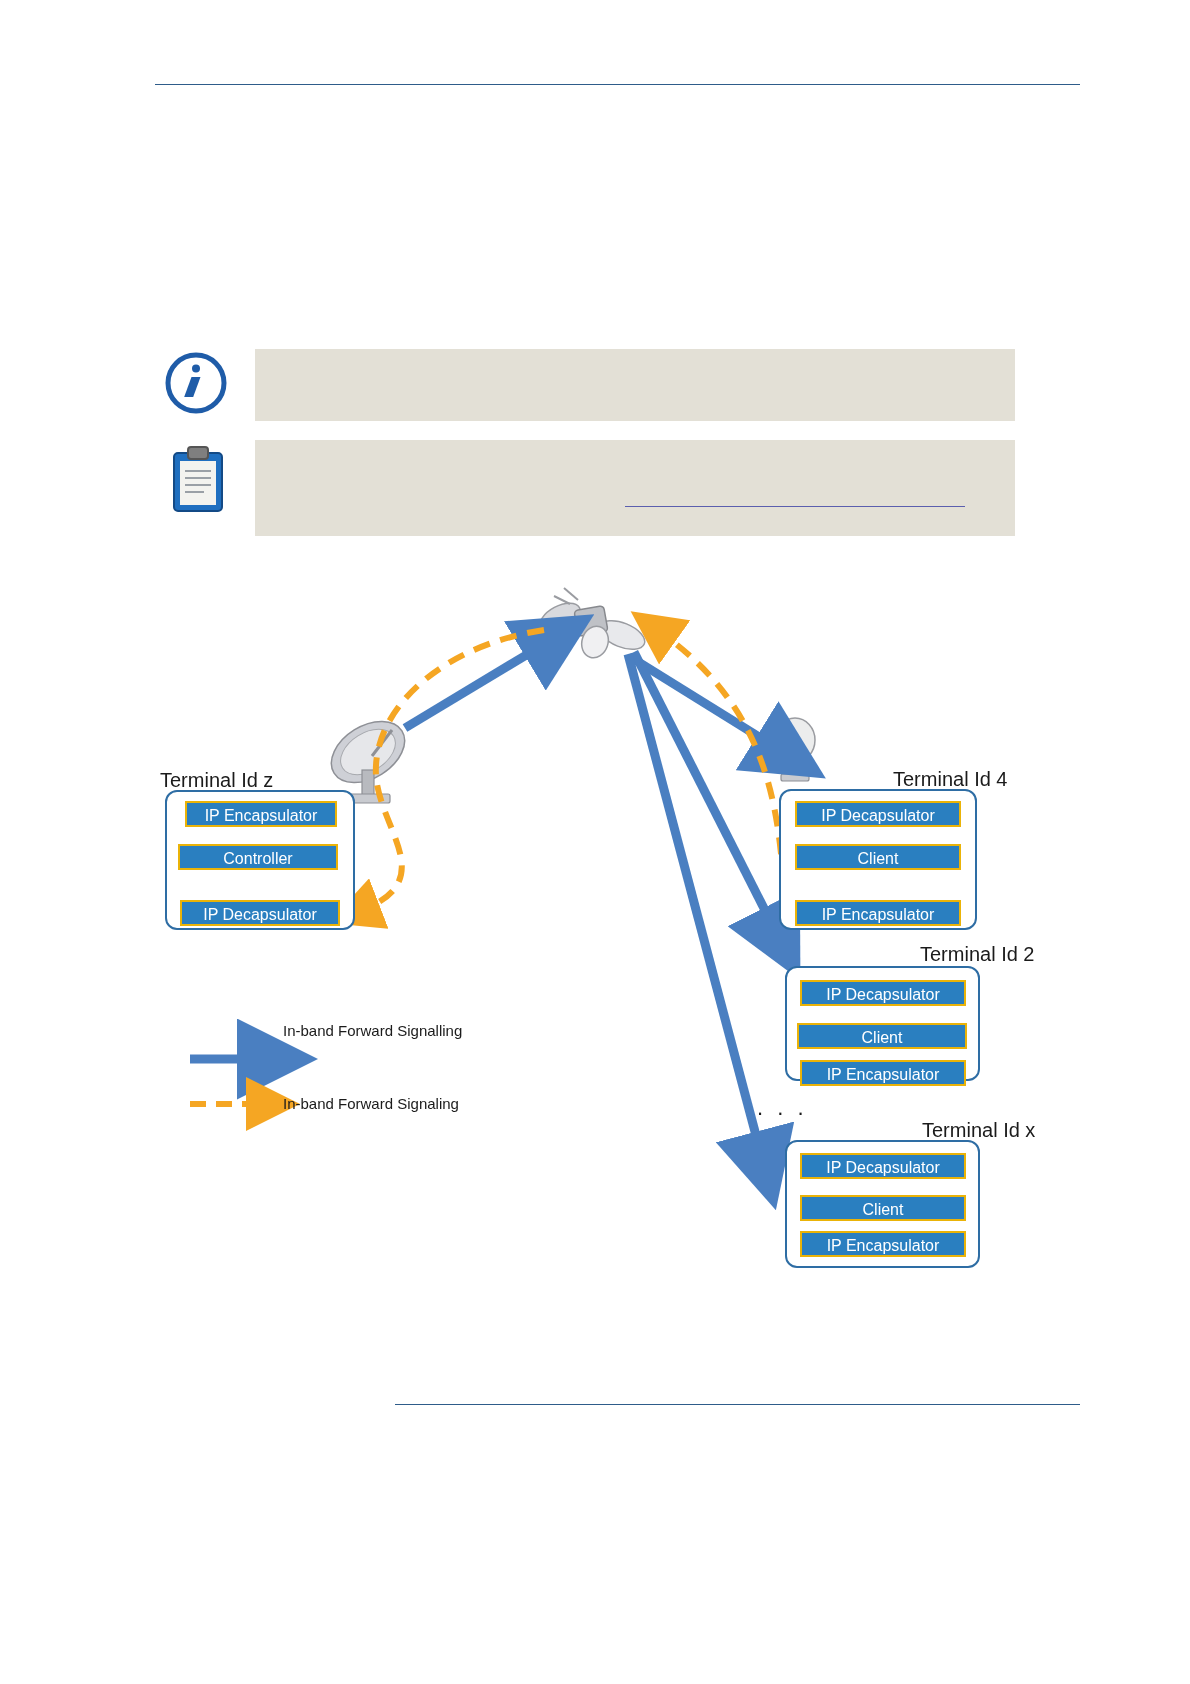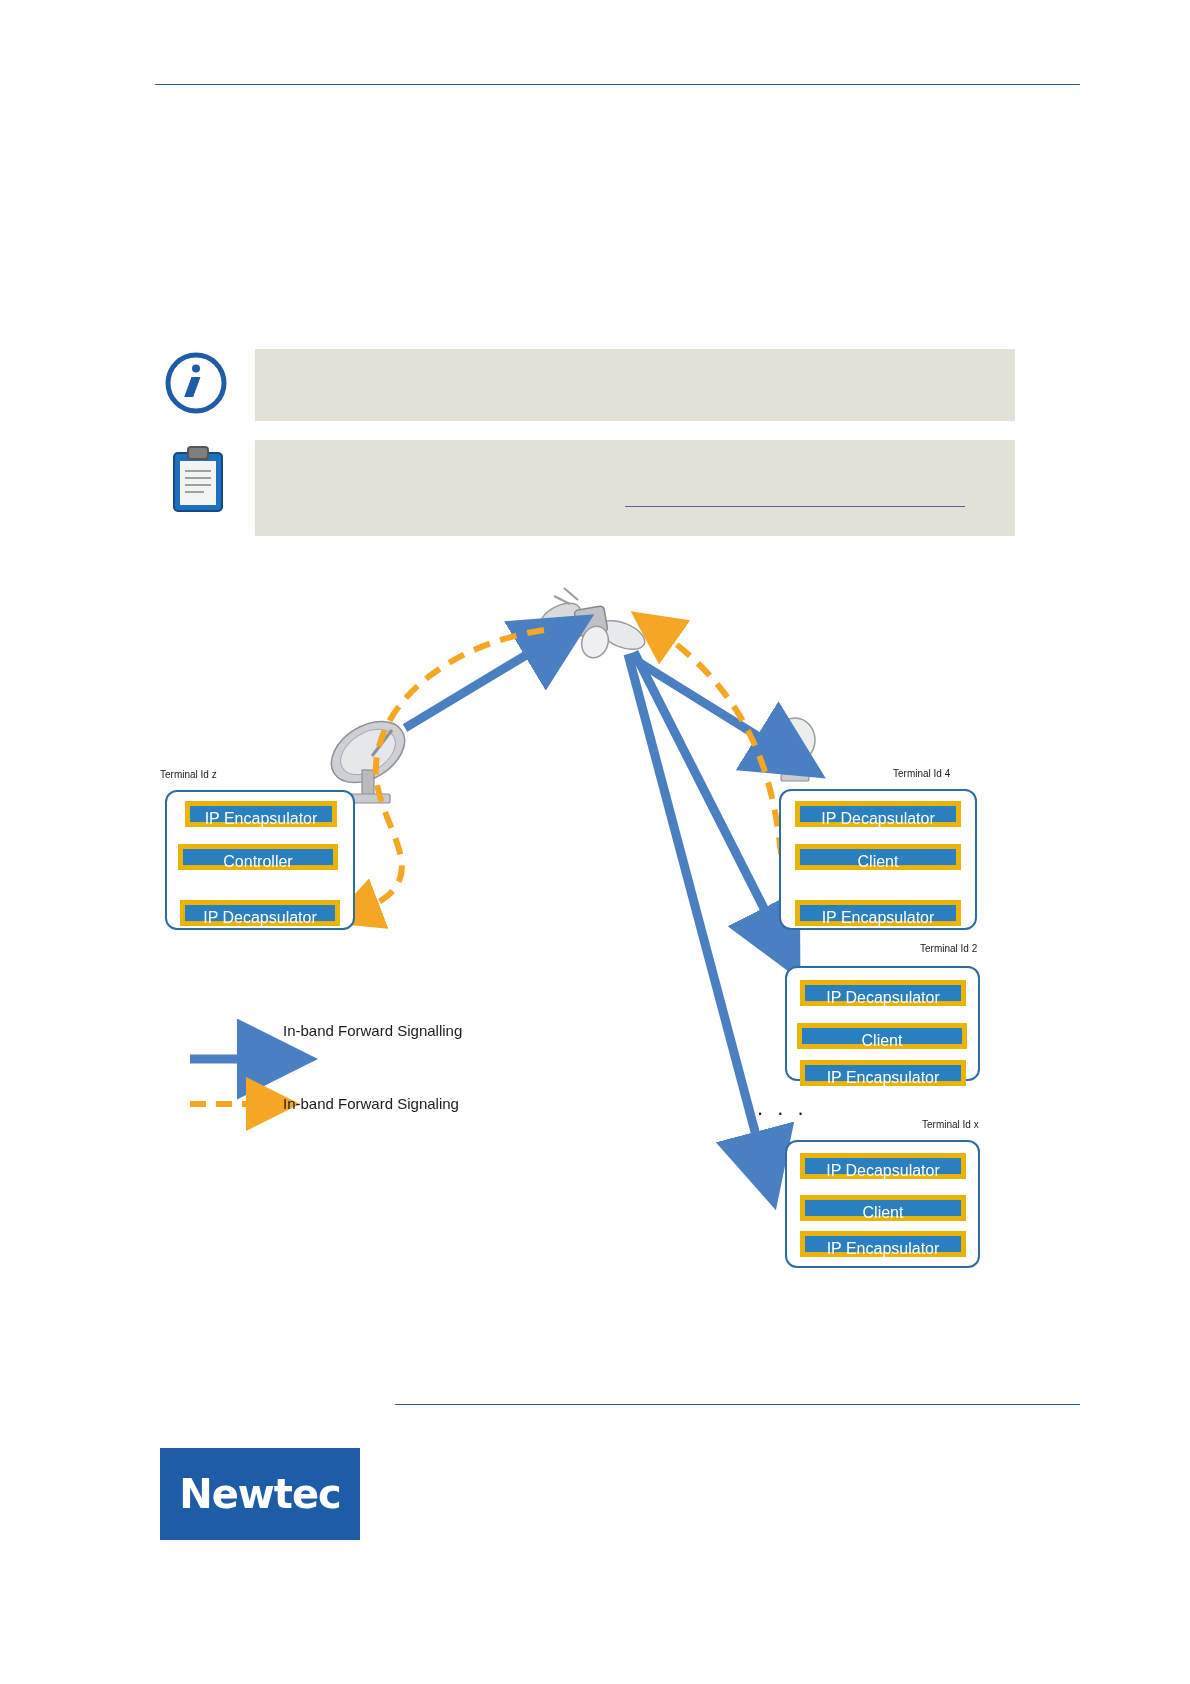--- a/index.html
+++ b/index.html
@@ -48,33 +48,33 @@
   
   .tgroup{
     position:absolute;
     border:2.5px solid #2e6da4;
     border-radius:12px;
     background:#ffffff;
     box-sizing:border-box;
   }
   .tlabel{
     position:absolute;
-    font-size:10px;
+    font-size:20px;
     color:#1b1b1b;
     white-space:nowrap;
   }
   .blk{
     position:absolute;
     background:#2a7fc0;
     color:#ffffff;
     font-size:16px;
     text-align:center;
     line-height:26px;
     height:26px;
-    border:5px solid #eab308;
+    border:2px solid #eab308;
     box-sizing:border-box;
     white-space:nowrap;
   }
 
   
   .legend-label{
     position:absolute;
     font-size:15px;
     color:#1b1b1b;
     white-space:nowrap;
@@ -238,17 +238,14 @@
     <div class="blk" style="left:660px;top:615px;width:166px;">Client</div>
     <div class="blk" style="left:660px;top:651px;width:166px;">IP Encapsulator</div>
 
     <div class="legend-label" style="left:143px;top:442px;">In-band Forward Signalling</div>
     <div class="legend-label" style="left:143px;top:515px;">In-band Forward Signaling</div>
 
   </div>
 
   <div class="ftr-rule"></div>
 
-  <div id="logo">
-    <span>Newtec</span>
-  </div>
 
 </div>
 
 </body></html>

